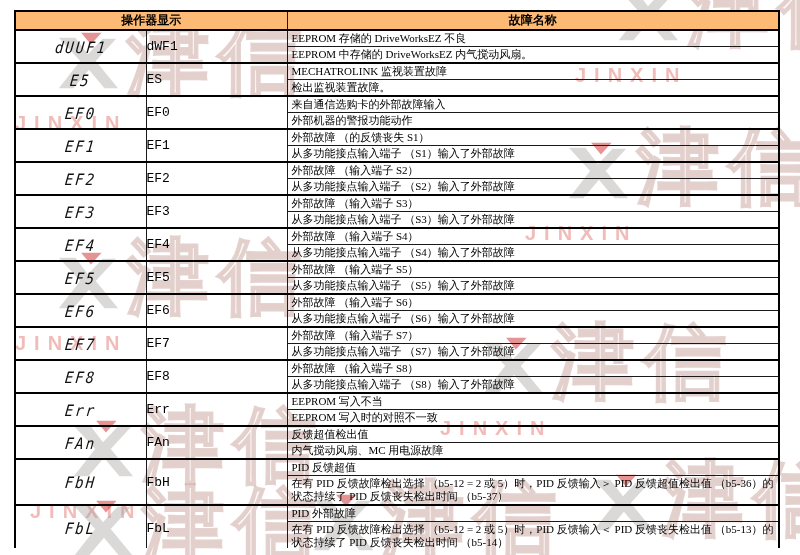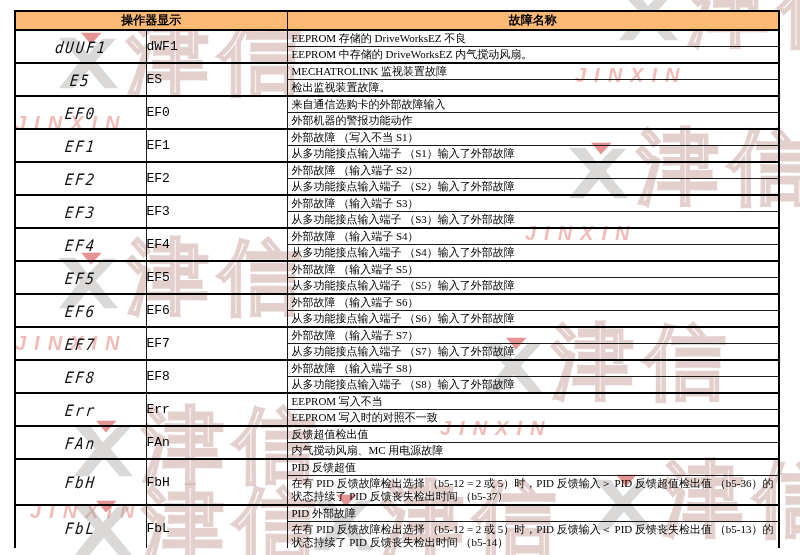--- a/index.html
+++ b/index.html
@@ -15,21 +15,21 @@
   .wm-tile { position:absolute; width:300px; height:200px; }
   .wm-logo { position:absolute; left:38px; top:6px; width:68px; height:68px; }
   .wm-glyphs {
     position:absolute; left:112px; top:-4px;
     font-size:82px; line-height:1; letter-spacing:10px; font-weight:bold;
     color:rgba(235,205,200,0.10);
     -webkit-text-stroke:2px rgba(190,150,143,0.42);
   }
   .wm-brand {
     position:absolute; left:0px; top:92px;
-    font-style:italic; font-weight:bold;
+    font-weight:bold;
     font-size:20px; letter-spacing:8px;
     color:rgba(222,92,86,0.42);
     font-family:"Liberation Sans", sans-serif;
   }
 
   
   .table-wrap {
     position:absolute; left:14px; top:10px; width:766px; height:538px;
     overflow:hidden; z-index:1;
   }
@@ -175,21 +175,21 @@
             <td class="seg-cell" rowspan="2"><span>EF0</span></td>
             <td class="code-cell" rowspan="2">EF0</td>
             <td class="fault-cell">来自通信选购卡的外部故障输入</td>
           </tr>
           <tr>
             <td class="fault-cell">外部机器的警报功能动作</td>
           </tr>
           <tr class="group-start">
             <td class="seg-cell" rowspan="2"><span>EF1</span></td>
             <td class="code-cell" rowspan="2">EF1</td>
-            <td class="fault-cell">外部故障 （写入不当 S1）</td>
+            <td class="fault-cell">外部故障 （的反馈丧失 S1）</td>
           </tr>
           <tr>
             <td class="fault-cell">从多功能接点输入端子 （S1）输入了外部故障</td>
           </tr>
           <tr class="group-start">
             <td class="seg-cell" rowspan="2"><span>EF2</span></td>
             <td class="code-cell" rowspan="2">EF2</td>
             <td class="fault-cell">外部故障 （输入端子 S2）</td>
           </tr>
           <tr>

